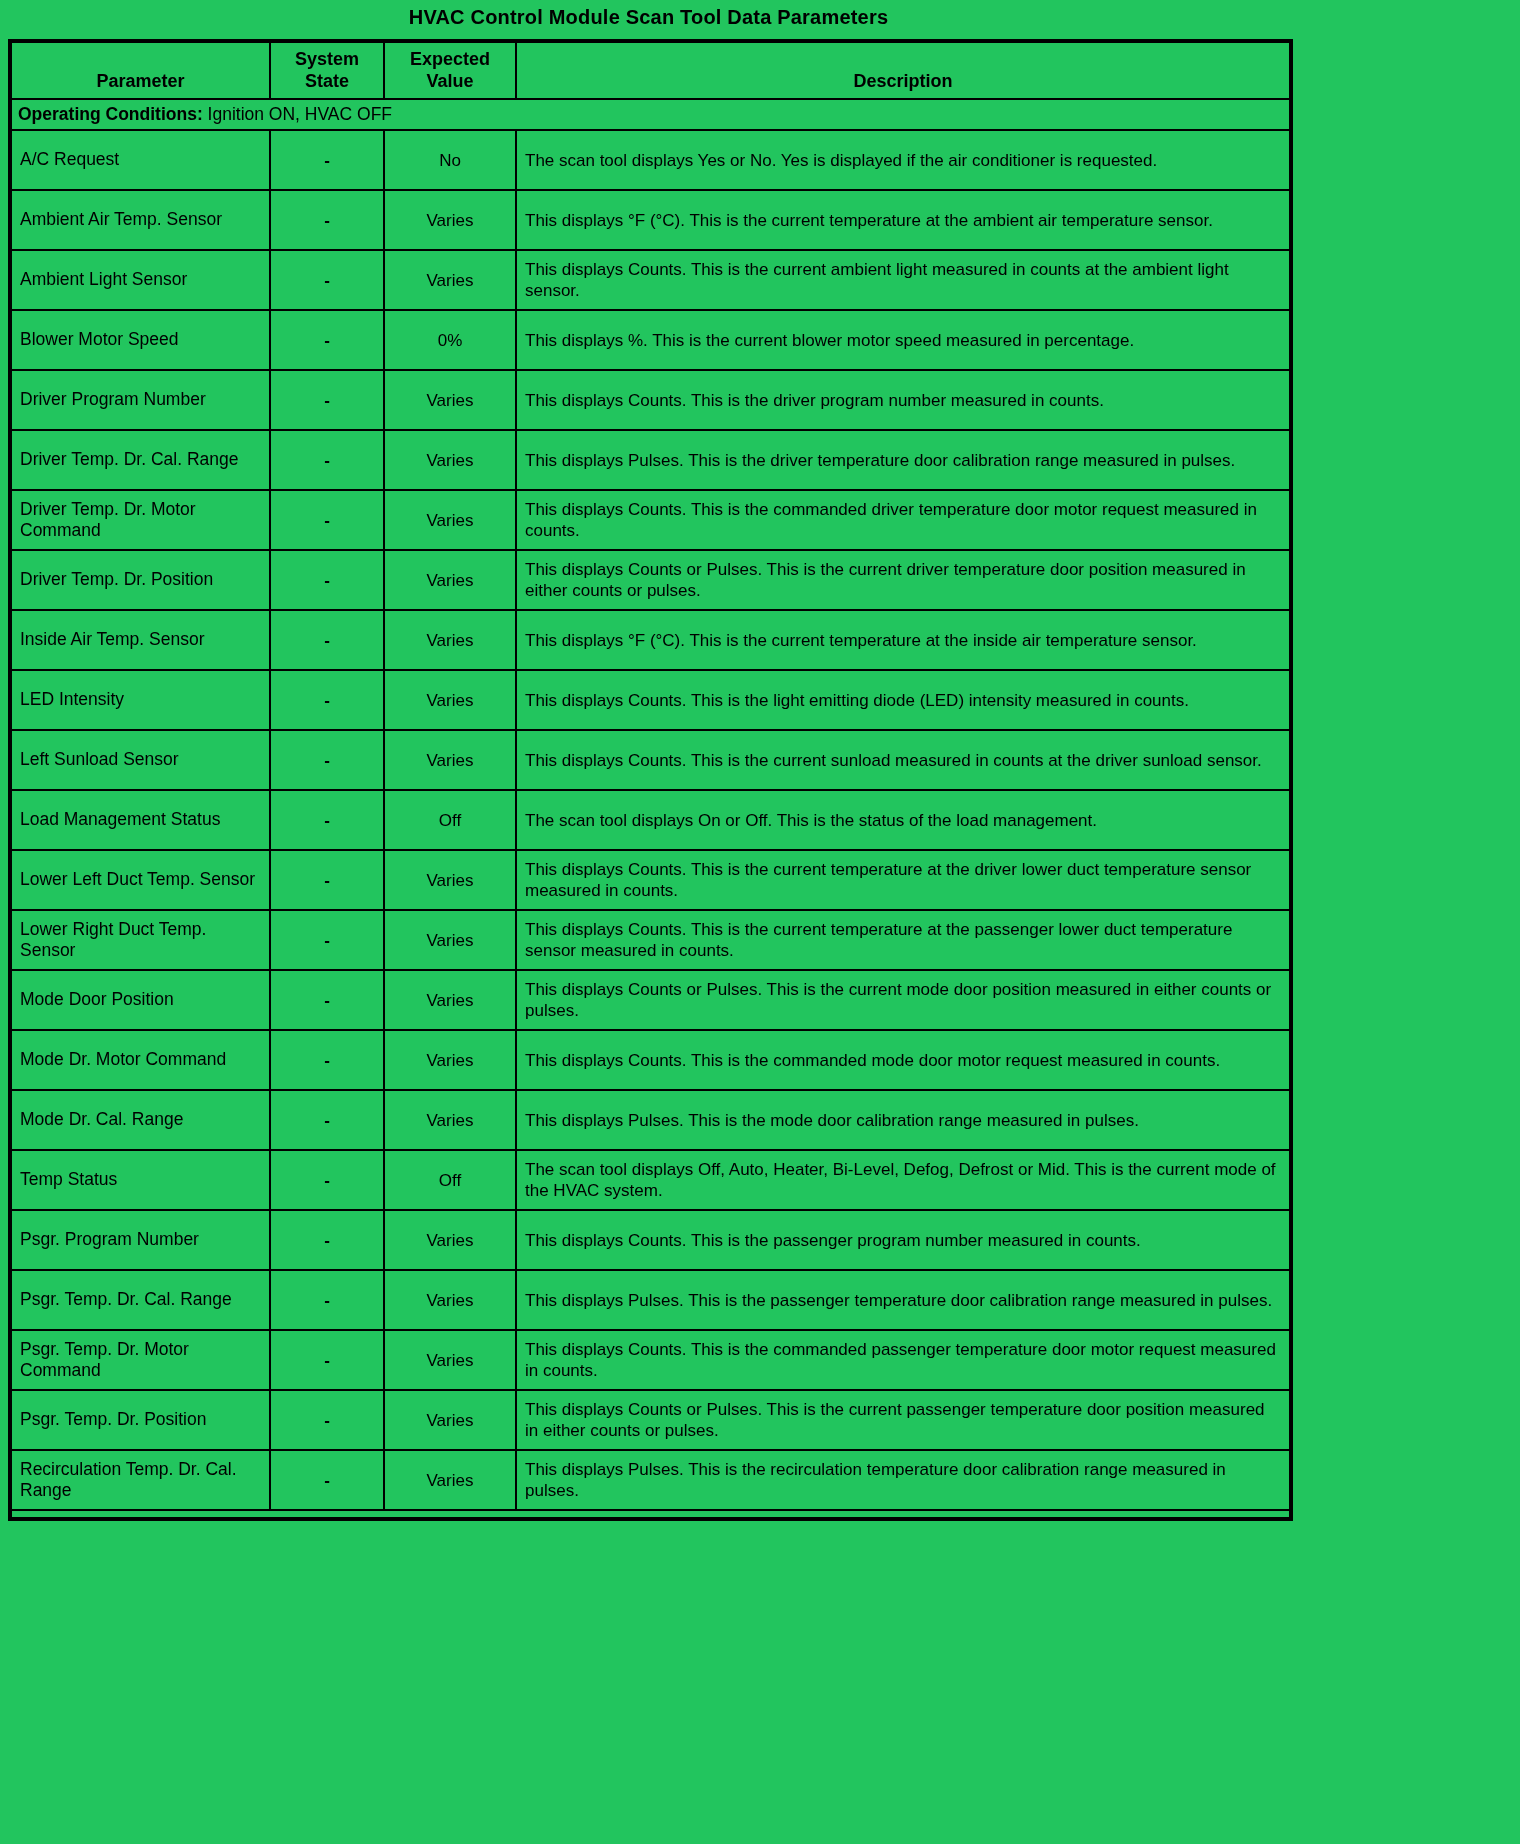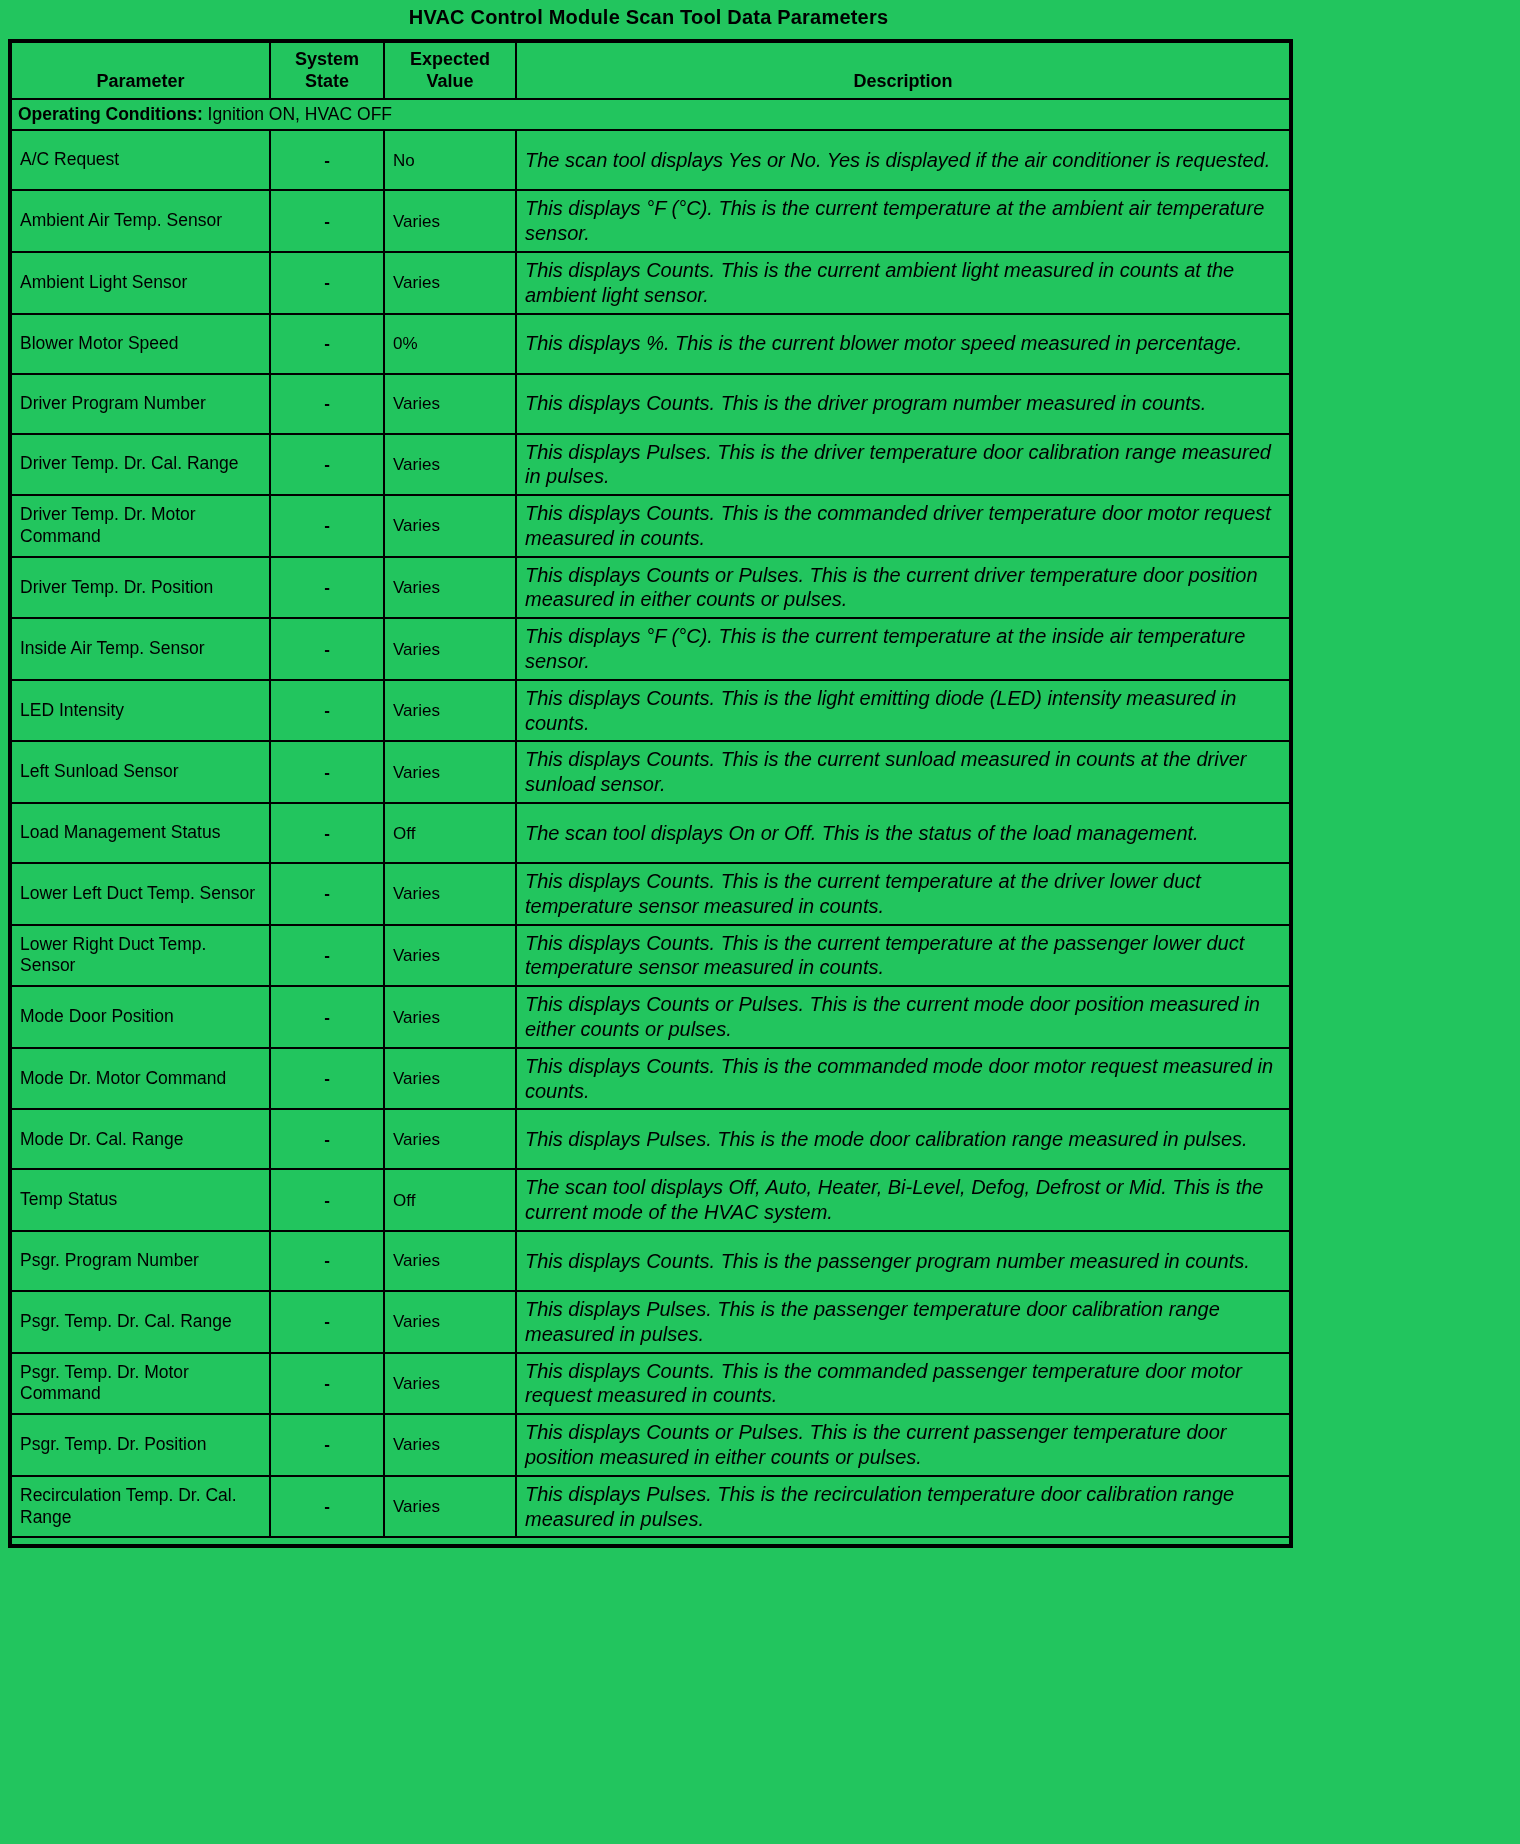--- a/index.html
+++ b/index.html
@@ -58,27 +58,27 @@
     vertical-align: middle;
     font-size: 17.5px;
     padding-left: 6px;
   }
   td.cell-state {
     text-align: center;
     vertical-align: middle;
     font-weight: bold;
   }
   td.cell-expected {
+    text-align: center;
     vertical-align: middle;
   }
   td.cell-desc {
     text-align: left;
     vertical-align: middle;
-    font-size: 20px;
-    font-style: italic;
+    font-size: 17px;
   }
   tr.cond-row td {
     font-size: 17.5px;
     padding: 4px 6px;
     margin-top: 8px;
   }
   tr.cond-row .cond-label { font-weight: bold; }
   tr.data-row { height: 60px; }
   tr.partial-row td {
     height: 9px;

